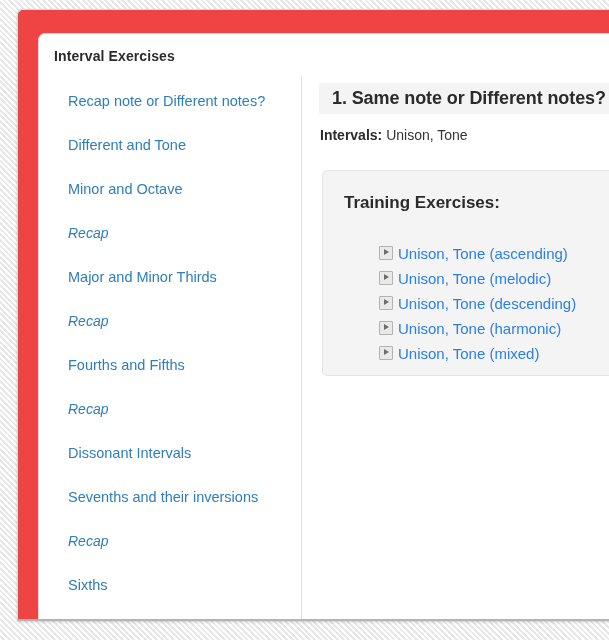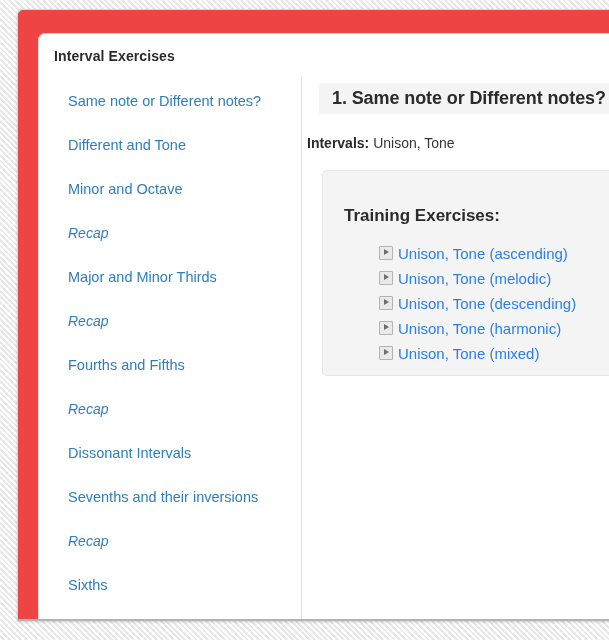--- a/index.html
+++ b/index.html
@@ -118,45 +118,44 @@
     font-weight: bold;
     color: #2b2b2b;
     padding-left: 13px;
     letter-spacing: -0.1px;
     white-space: nowrap;
     box-sizing: border-box;
   }
 
   #intervals-line {
     position: absolute;
-    left: 4px;
+    left: 17px;
     top: 51px;
     font-size: 14px;
     color: #353535;
     white-space: nowrap;
-    margin-top: 8px;
   }
   #intervals-line .lbl { font-weight: bold; color: #2b2b2b; }
 
   
   #training-card {
     position: absolute;
     left: 19px;
     top: 94px;
     width: 360px;
     height: 206px;
     background: #f4f4f4;
     border: 1px solid #e6e6e6;
     border-radius: 5px;
     box-sizing: border-box;
   }
   #training-title {
     position: absolute;
     left: 21px;
-    top: 35px;
+    top: 22px;
     font-size: 17px;
     font-weight: bold;
     color: #2b2b2b;
     white-space: nowrap;
     text-align: center;
   }
   #exercise-list {
     position: absolute;
     left: 44px;
     top: 57px;
@@ -205,21 +204,21 @@
 <body>
 
 <div id="window-sheet">
   <div id="content-panel">
 
     <div id="panel-title">Interval Exercises</div>
 
     <div id="panel-body">
 
       <nav id="sidebar">
-          <a class="nav-item">Same note or Different notes?</a>
+          <a class="nav-item">Recap note or Different notes?</a>
           <a class="nav-item">Different and Tone</a>
           <a class="nav-item">Minor and Octave</a>
           <a class="nav-item recap">Recap</a>
           <a class="nav-item">Major and Minor Thirds</a>
           <a class="nav-item recap">Recap</a>
           <a class="nav-item">Fourths and Fifths</a>
           <a class="nav-item recap">Recap</a>
           <a class="nav-item">Dissonant Intervals</a>
           <a class="nav-item">Sevenths and their inversions</a>
           <a class="nav-item recap">Recap</a>

